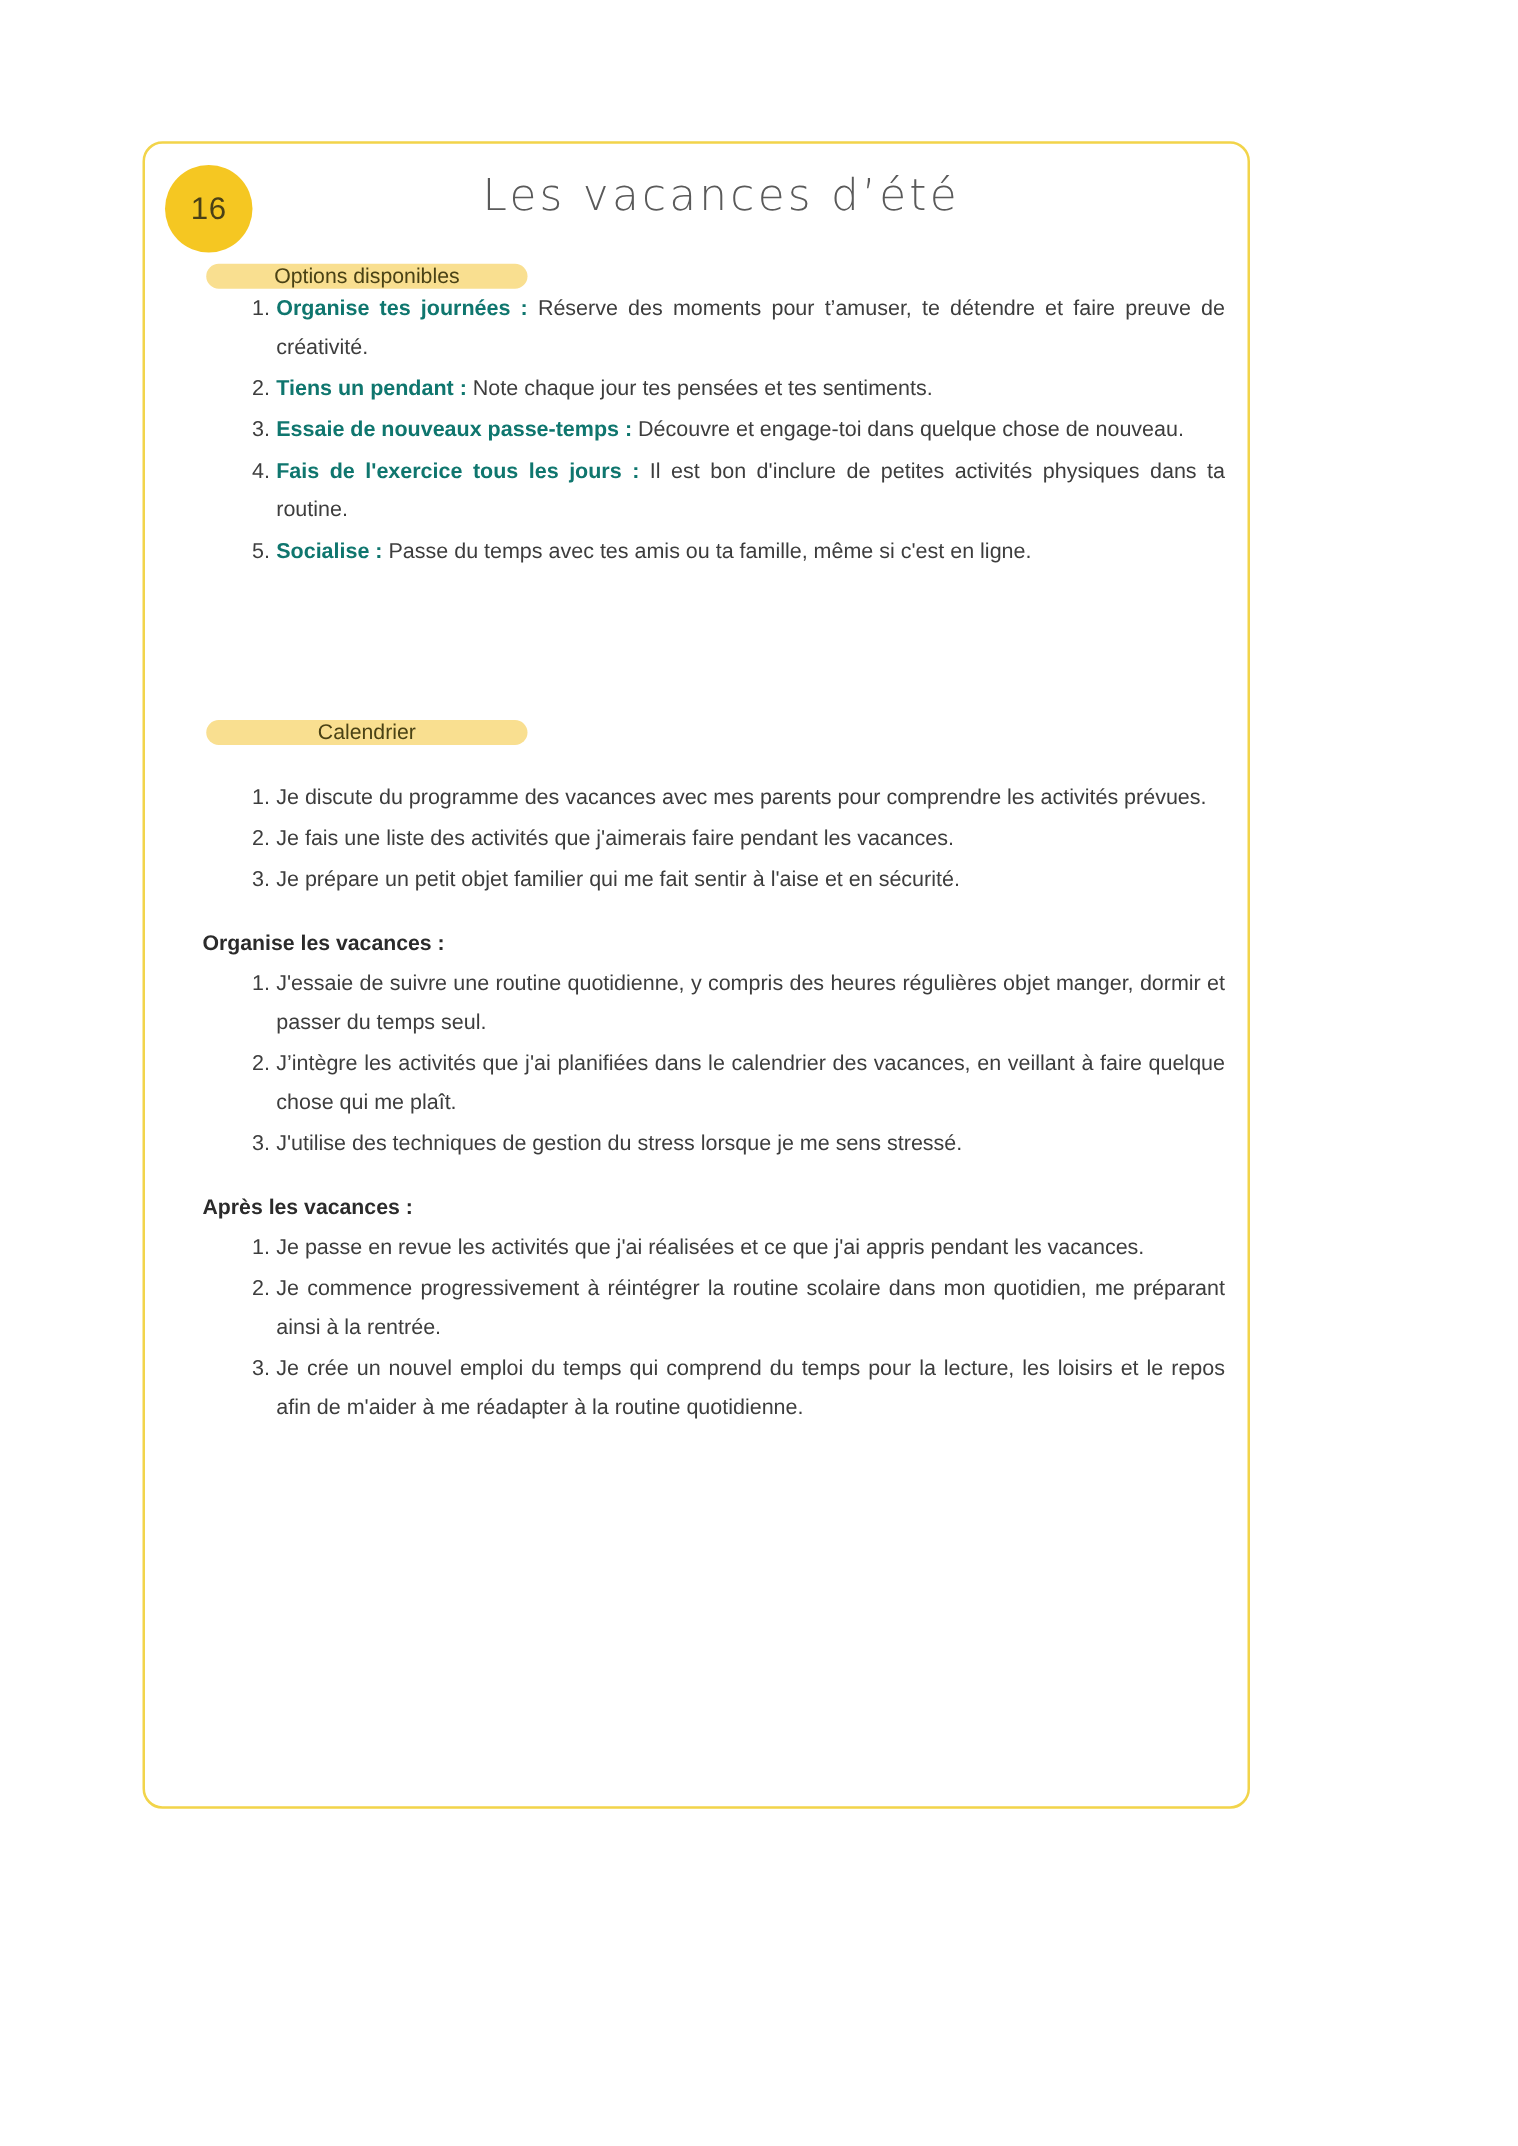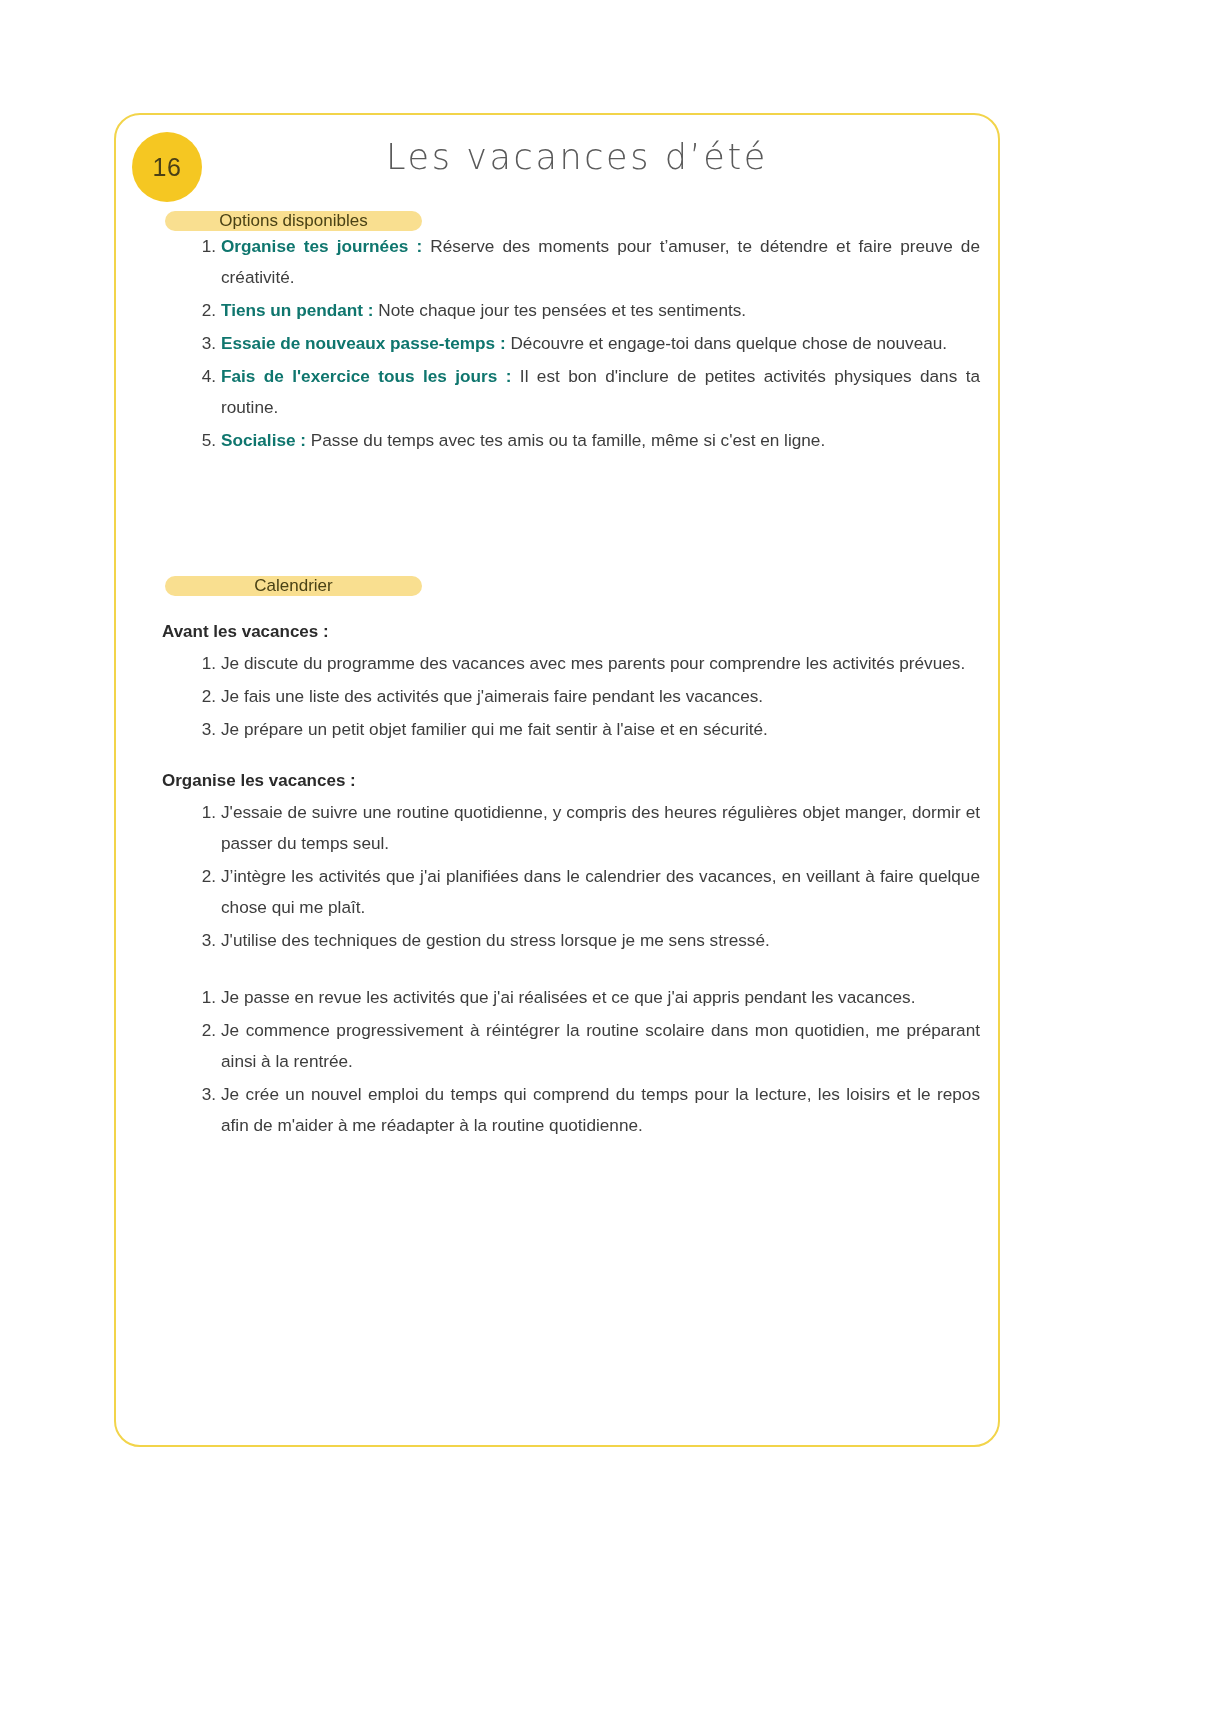--- a/index.html
+++ b/index.html
@@ -16,21 +16,21 @@
     overflow: hidden;
   }
 
   .page {
     position: absolute;
     left: 114px;
     top: 113px;
     width: 886px;
     height: 1334px;
     border: 2px solid #f2d44a;
-    border-radius: 26px;
+    border-radius: 16px;
     box-sizing: border-box;
     background: #ffffff;
   }
 
   
   .header {
     position: relative;
     height: 96px;
   }
   .page-badge {
@@ -154,38 +154,38 @@
       <li><b>Socialise :</b><span> Passe du temps avec tes amis ou ta famille, même si c'est en ligne.</span></li>
     </ol>
 
     <div class="gap-block"></div>
 
     <div class="pill">Calendrier</div>
 
     <div class="gap-small"></div>
 
     <div class="cal-group">
-      <div class="sub-heading">Avant les vacances :</div>
       <ol class="doc-list">
         <li>Je discute du programme des vacances avec mes parents pour comprendre les activités prévues.</li>
         <li>Je fais une liste des activités que j'aimerais faire pendant les vacances.</li>
         <li>Je prépare un petit objet familier qui me fait sentir à l'aise et en sécurité.</li>
       </ol>
     </div>
 
     <div class="cal-group">
       <div class="sub-heading">Organise les vacances :</div>
       <ol class="doc-list">
         <li>J'essaie de suivre une routine quotidienne, y compris des heures régulières objet manger, dormir et passer du temps seul.</li>
         <li>J’intègre les activités que j'ai planifiées dans le calendrier des vacances, en veillant à faire quelque chose qui me plaît.</li>
         <li>J'utilise des techniques de gestion du stress lorsque je me sens stressé.</li>
       </ol>
     </div>
 
     <div class="cal-group">
+      <div class="sub-heading">Après les vacances :</div>
       <ol class="doc-list">
         <li>Je passe en revue les activités que j'ai réalisées et ce que j'ai appris pendant les vacances.</li>
         <li>Je commence progressivement à réintégrer la routine scolaire dans mon quotidien, me préparant ainsi à la rentrée.</li>
         <li>Je crée un nouvel emploi du temps qui comprend du temps pour la lecture, les loisirs et le repos afin de m'aider à me réadapter à la routine quotidienne.</li>
       </ol>
     </div>
 
   </div>
 </div>
 

